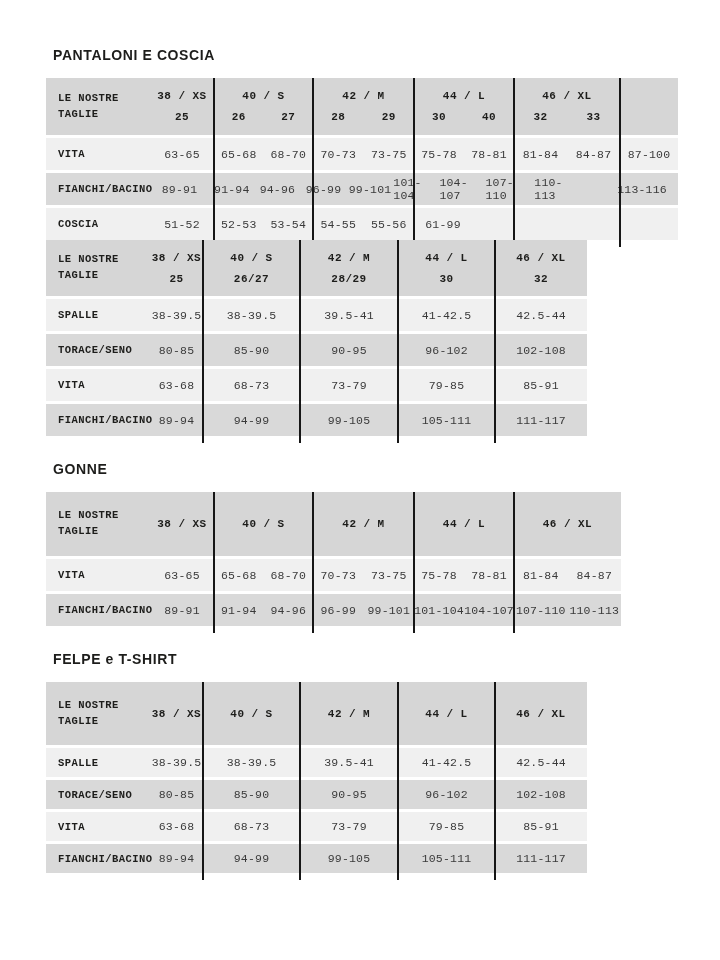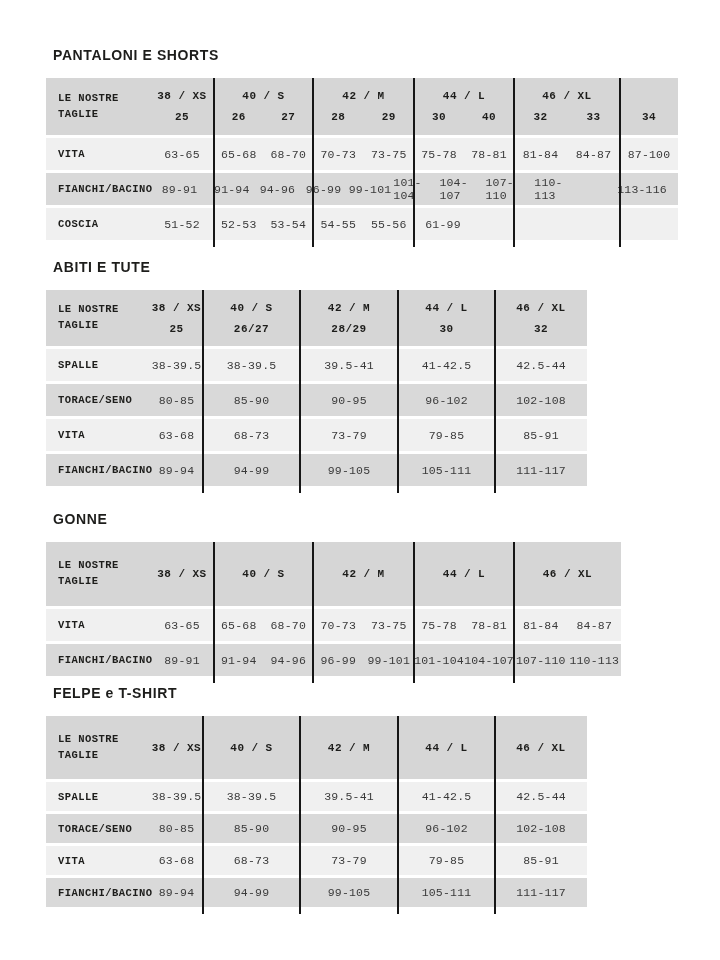--- a/index.html
+++ b/index.html
@@ -14,21 +14,21 @@
   }
   .section-title {
     font-size: 14px;
     font-weight: 800;
     letter-spacing: 0.6px;
     line-height: 1;
     margin: 0 0 16px 7px;
   }
   section.s2 .section-title { margin-top: 20px; }
   section.s3 .section-title { margin-top: 26px; }
-  section.s4 .section-title { margin-top: 10px; }
+  section.s4 .section-title { margin-top: 26px; }
 
   .tbl { position: relative; font-family: Liberation Mono, monospace; }
 
   .hdr { display: flex; }
   .corner {
     display: flex; flex-direction: column; justify-content: center;
     box-sizing: border-box; padding-left: 12px;
     font-weight: 700; font-size: 10.5px; letter-spacing: 0.45px; line-height: 1.5;
   }
   .grp {
@@ -57,21 +57,21 @@
     font-size: 11.5px; font-weight: 400; letter-spacing: 0.2px;
   }
   .divider { position: absolute; top: 0; width: 2px; }
 </style>
 </head>
 <body>
 
 <main>
 
   <section class="s1">
-    <h2 class="section-title">PANTALONI E SHORTS</h2>
+    <h2 class="section-title">PANTALONI E COSCIA</h2>
     <div class="tbl" style="width: 632px;">
         <div class="hdr" style="height: 57px; background: rgb(214, 214, 214);">
           <div class="corner" style="width: 104px;">
             <div class="">LE NOSTRE</div>
             <div class="">TAGLIE</div>
           </div>
           <div class="grp" style="width: 64px;">
             <div class="grp-label">38 / XS</div>
             <div class="subs">
               <div class="sub">25</div>
@@ -96,26 +96,20 @@
             <div class="subs">
               <div class="sub">30</div>
               <div class="sub">40</div>
             </div>
           </div>
           <div class="grp" style="width: 106px;">
             <div class="grp-label">46 / XL</div>
             <div class="subs">
               <div class="sub">32</div>
               <div class="sub">33</div>
-            </div>
-          </div>
-          <div class="grp" style="width: 58px;">
-            <div class="grp-label"></div>
-            <div class="subs">
-              <div class="sub">34</div>
             </div>
           </div>
         </div>
         <div class="row" style="height: 32px; margin-top: 3px; background: rgb(240, 240, 240);">
           <div class="row-label" style="width: 104px; color: rgb(29, 29, 27);">VITA</div>
           <div class="vals" style="width: 64px;">
             <div class="val" style="color: rgb(58, 58, 58);">63-65</div>
           </div>
           <div class="vals" style="width: 99px;">
             <div class="val" style="color: rgb(58, 58, 58);">65-68</div>
@@ -181,21 +175,20 @@
         </div>
         <div class="divider" style="left: 167px; height: calc(100% + 7px); background: rgb(22, 22, 22);"></div>
         <div class="divider" style="left: 266px; height: calc(100% + 7px); background: rgb(22, 22, 22);"></div>
         <div class="divider" style="left: 367px; height: calc(100% + 7px); background: rgb(22, 22, 22);"></div>
         <div class="divider" style="left: 467px; height: calc(100% + 7px); background: rgb(22, 22, 22);"></div>
         <div class="divider" style="left: 573px; height: calc(100% + 7px); background: rgb(22, 22, 22);"></div>
       </div>
   </section>
 
   <section class="s2">
-    <h2 class="section-title">ABITI E TUTE</h2>
     <div class="tbl" style="width: 541px;">
         <div class="hdr" style="height: 56px; background: rgb(214, 214, 214);">
           <div class="corner" style="width: 104px;">
             <div class="">LE NOSTRE</div>
             <div class="">TAGLIE</div>
           </div>
           <div class="grp" style="width: 53px;">
             <div class="grp-label">38 / XS</div>
             <div class="subs">
               <div class="sub">25</div>

